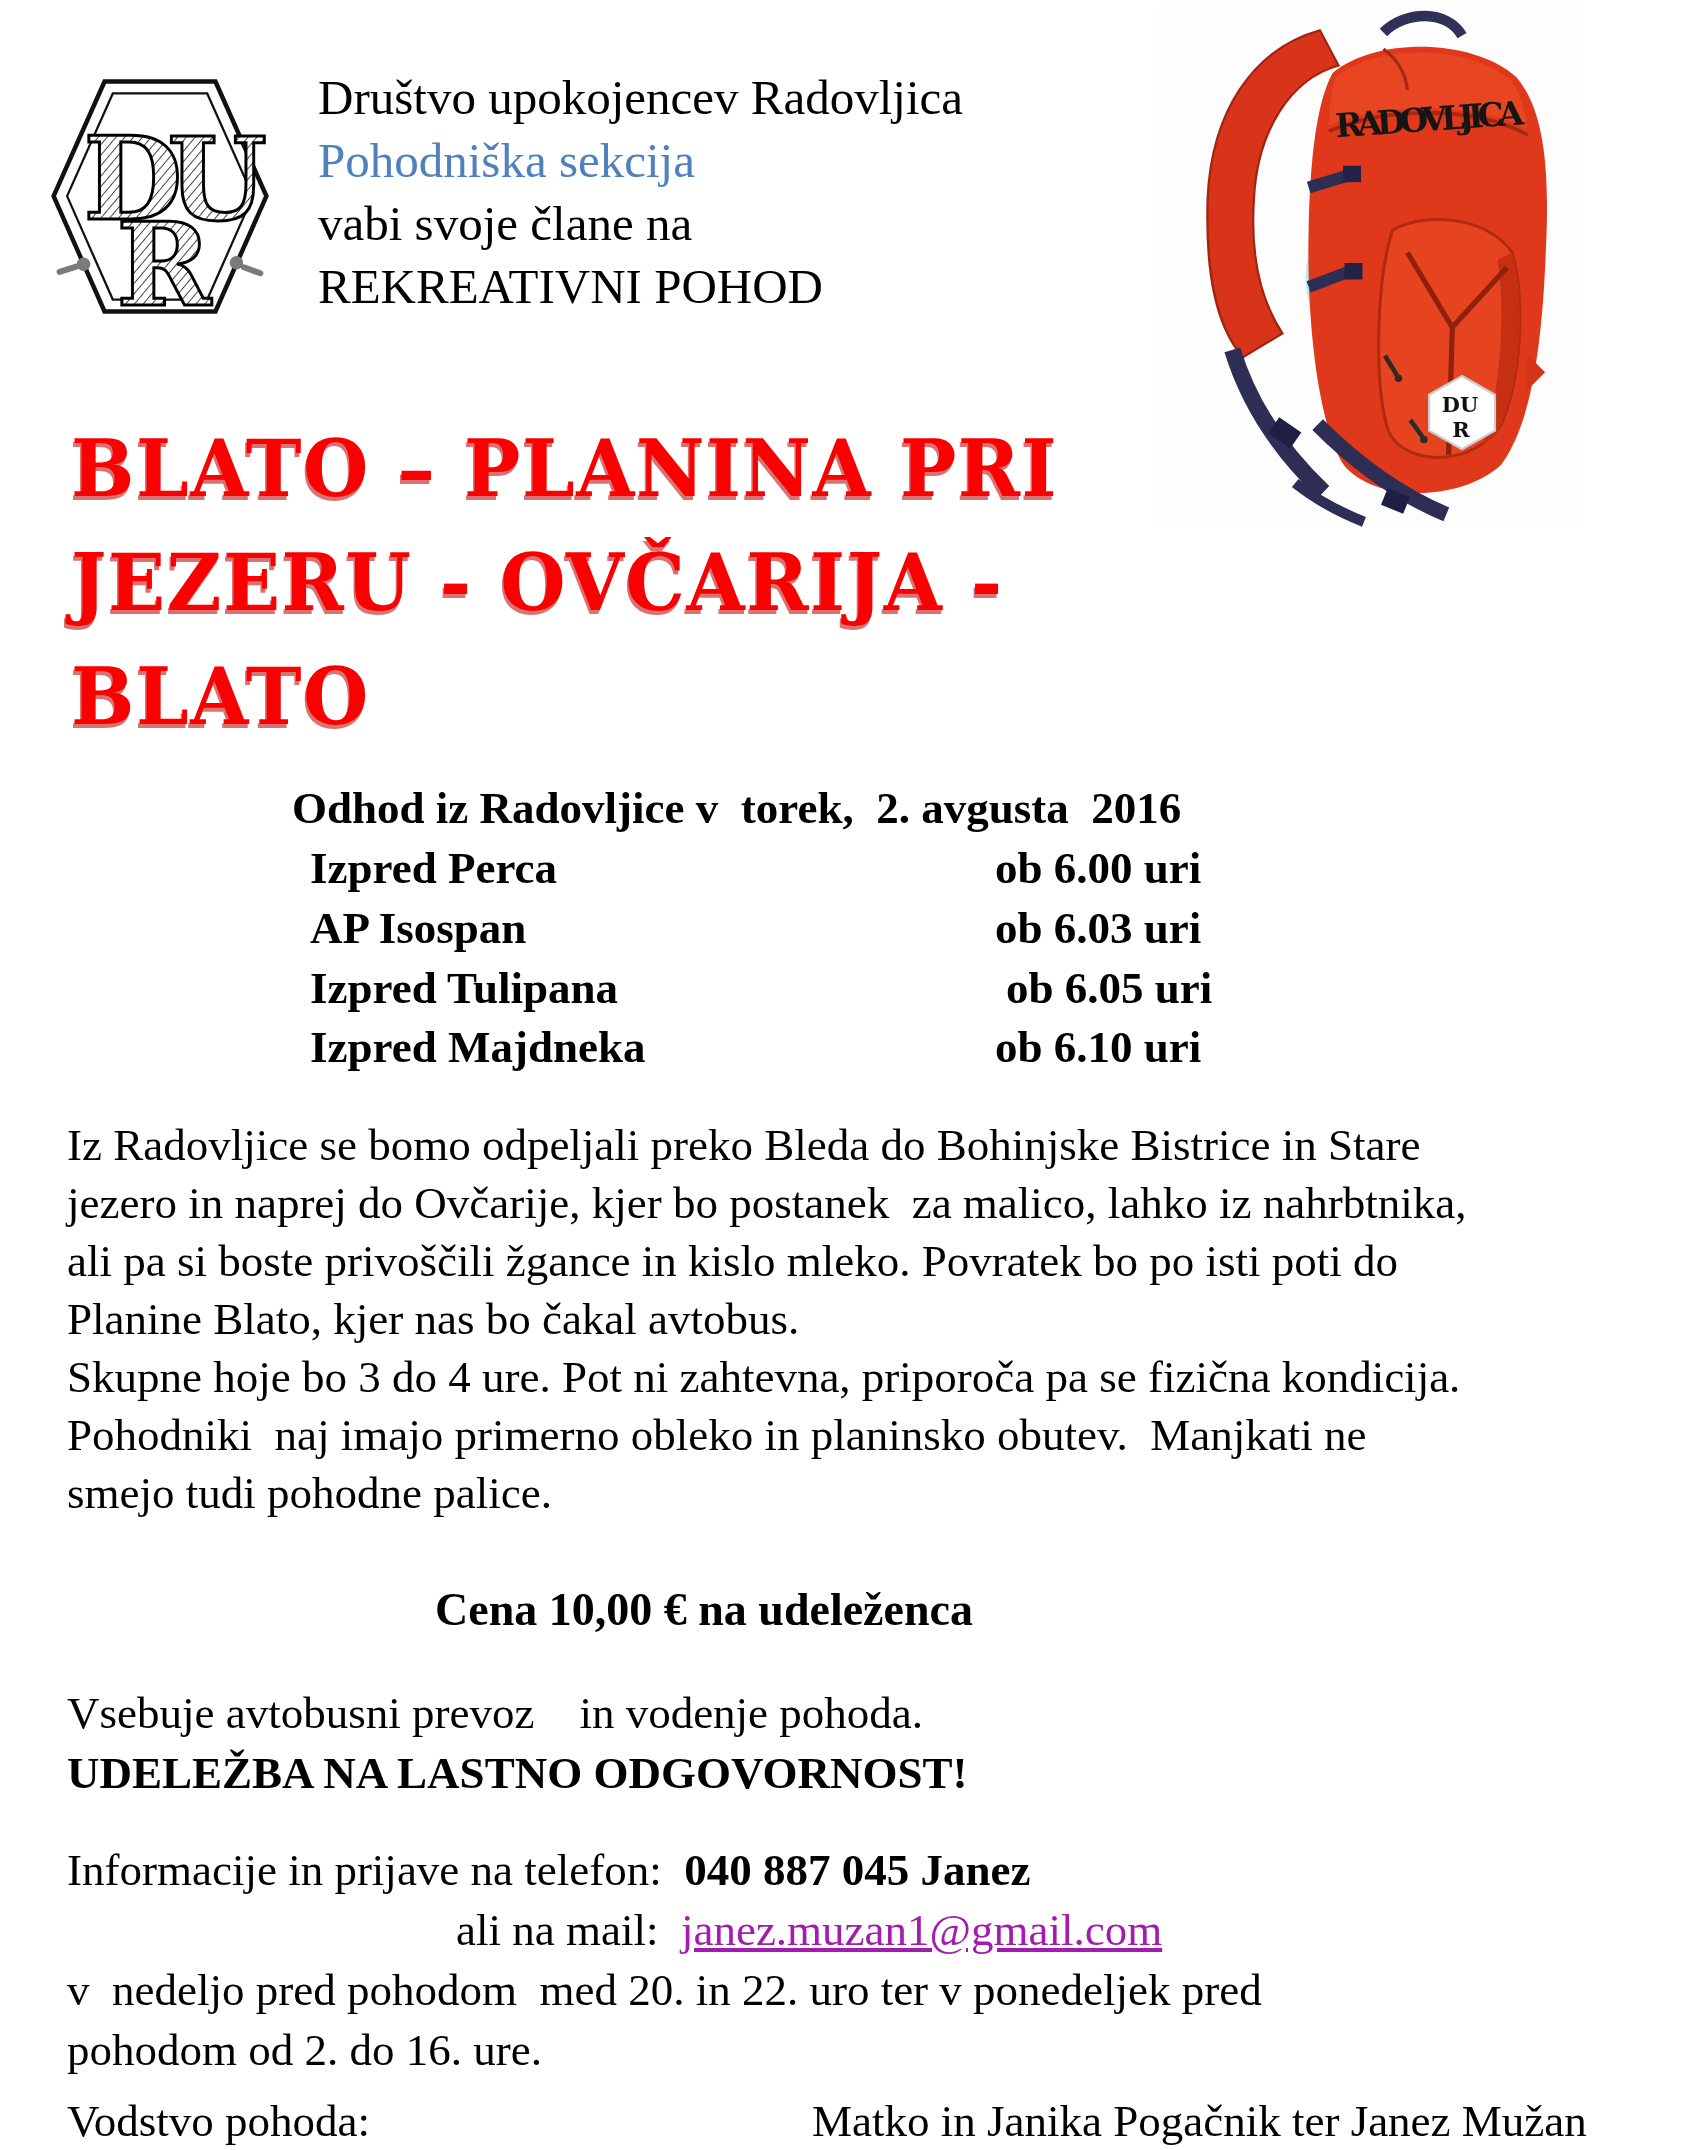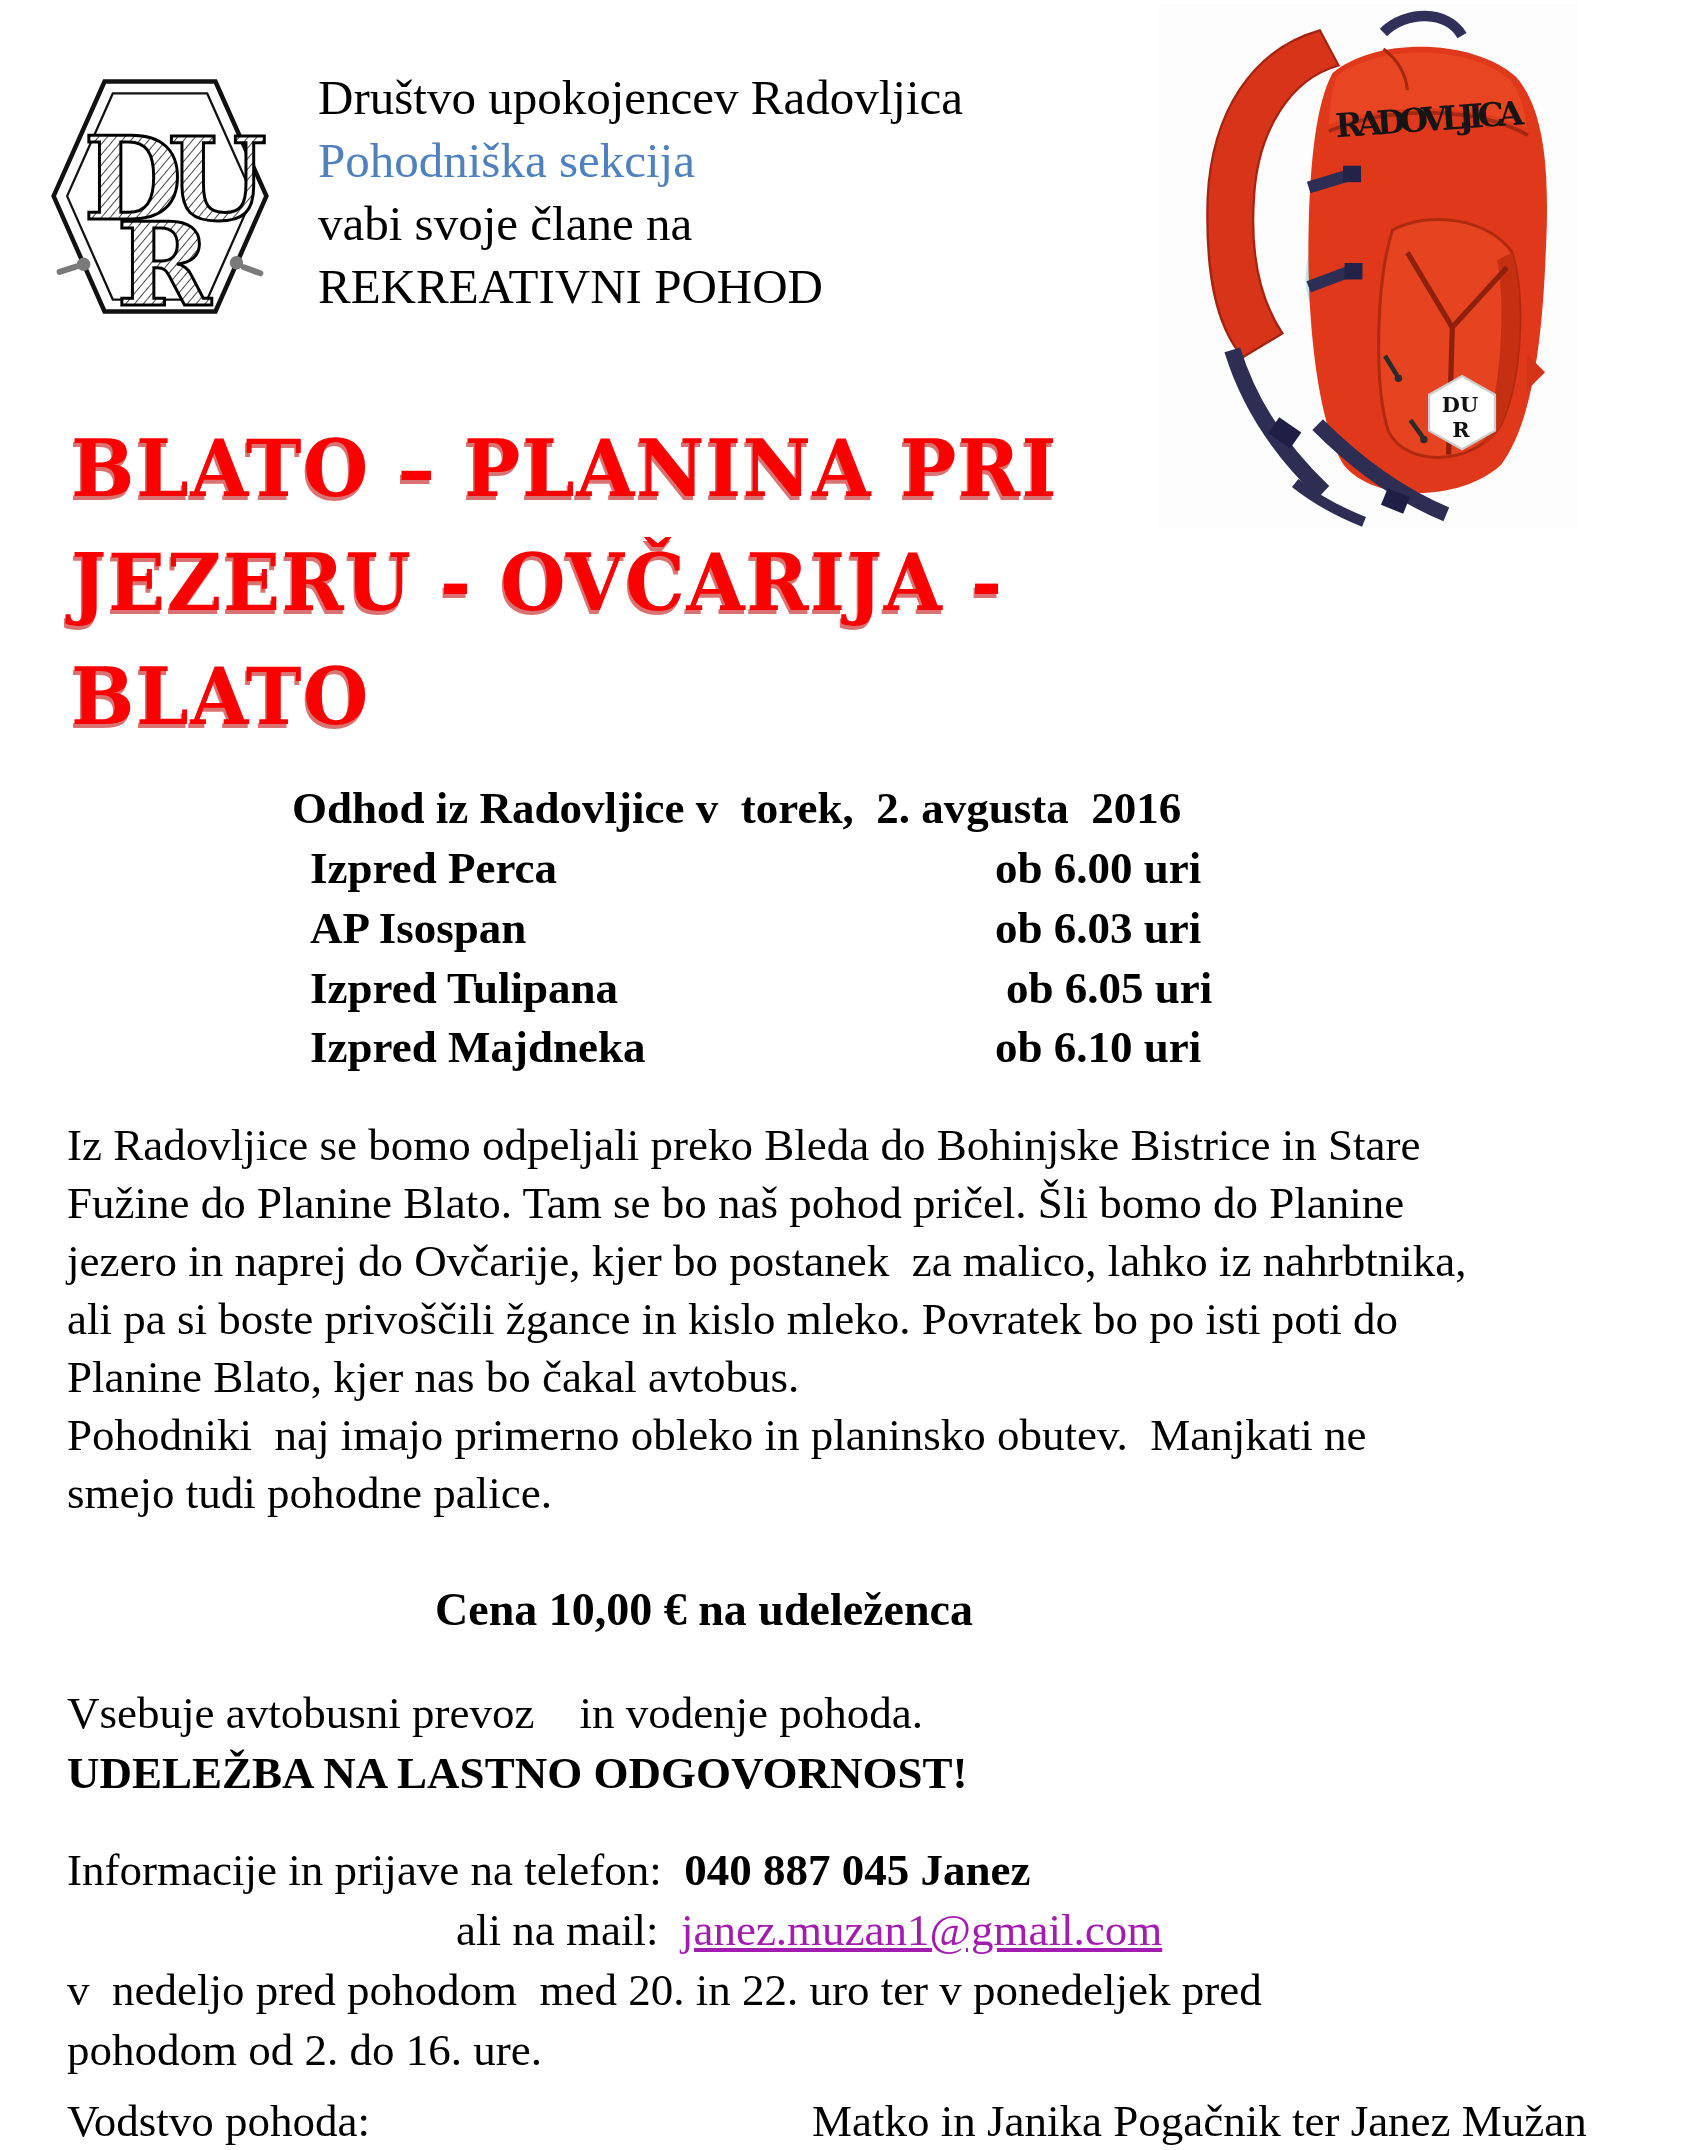--- a/index.html
+++ b/index.html
@@ -157,24 +157,24 @@
       <span class="sched-time line" style="left:1006px;">ob 6.05 uri</span>
     </div>
     <div class="sched-row" style="top:239px;">
       <span class="sched-stop line">Izpred Majdneka</span>
       <span class="sched-time line">ob 6.10 uri</span>
     </div>
   </div>
 
   <div class="abs" id="body-block">
     <div class="line">Iz Radovljice se bomo odpeljali preko Bleda do Bohinjske Bistrice in Stare</div>
-    <div class="line">Fužine do Planine Blato. Tam se bo naš pohod pričel. Šli bomo do Planine</div>
     <div class="line">jezero in naprej do Ovčarije, kjer bo postanek  za malico, lahko iz nahrbtnika,</div>
     <div class="line">ali pa si boste privoščili žgance in kislo mleko. Povratek bo po isti poti do</div>
     <div class="line">Planine Blato, kjer nas bo čakal avtobus.</div>
+    <div class="line">Skupne hoje bo 3 do 4 ure. Pot ni zahtevna, priporoča pa se fizična kondicija.</div>
     <div class="line">Pohodniki  naj imajo primerno obleko in planinsko obutev.  Manjkati ne</div>
     <div class="line">smejo tudi pohodne palice.</div>
   </div>
 
   <div class="abs line" id="price-line">Cena 10,00 € na udeleženca</div>
 
   <div class="abs" id="includes-block">
     <div class="line">Vsebuje avtobusni prevoz    in vodenje pohoda.</div>
     <div class="line" id="responsibility-line">UDELEŽBA NA LASTNO ODGOVORNOST!</div>
   </div>

